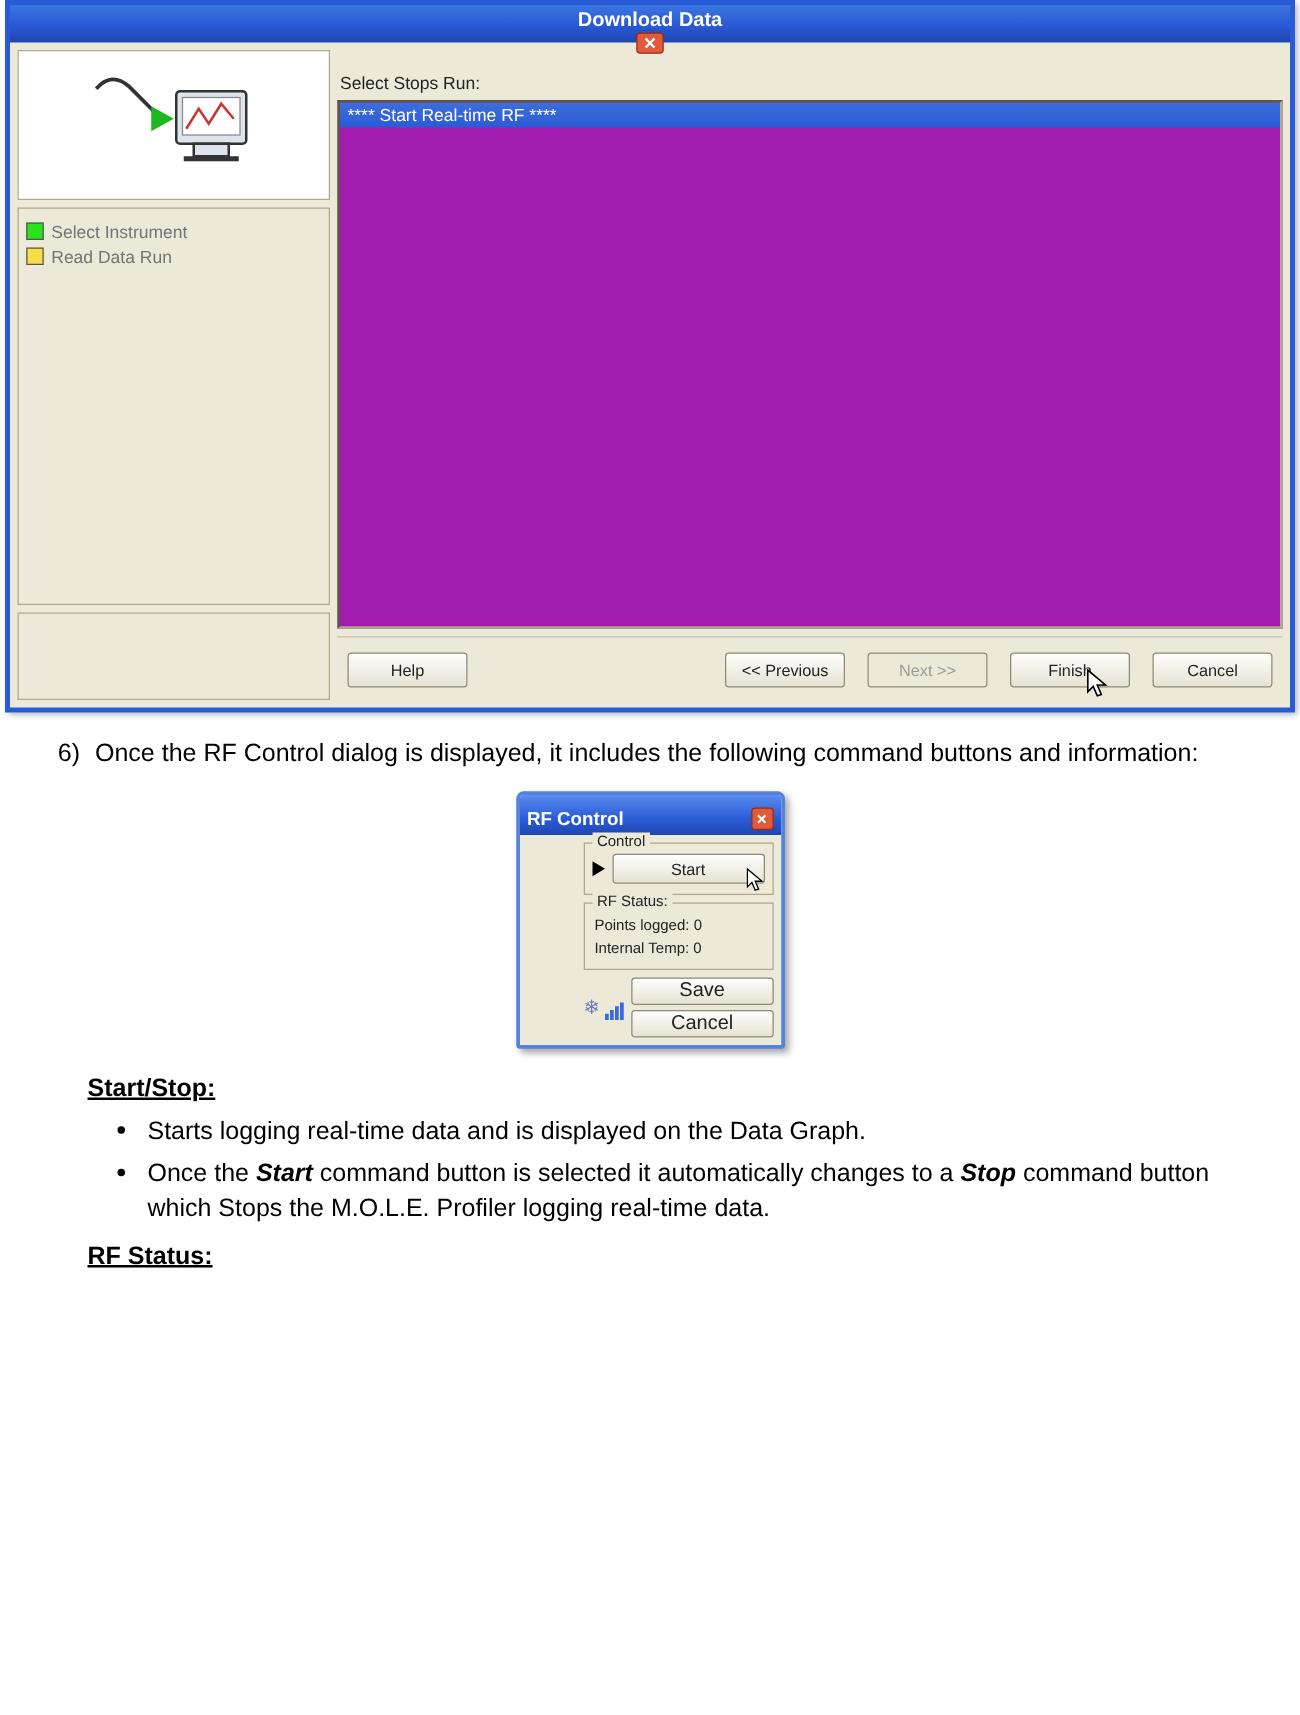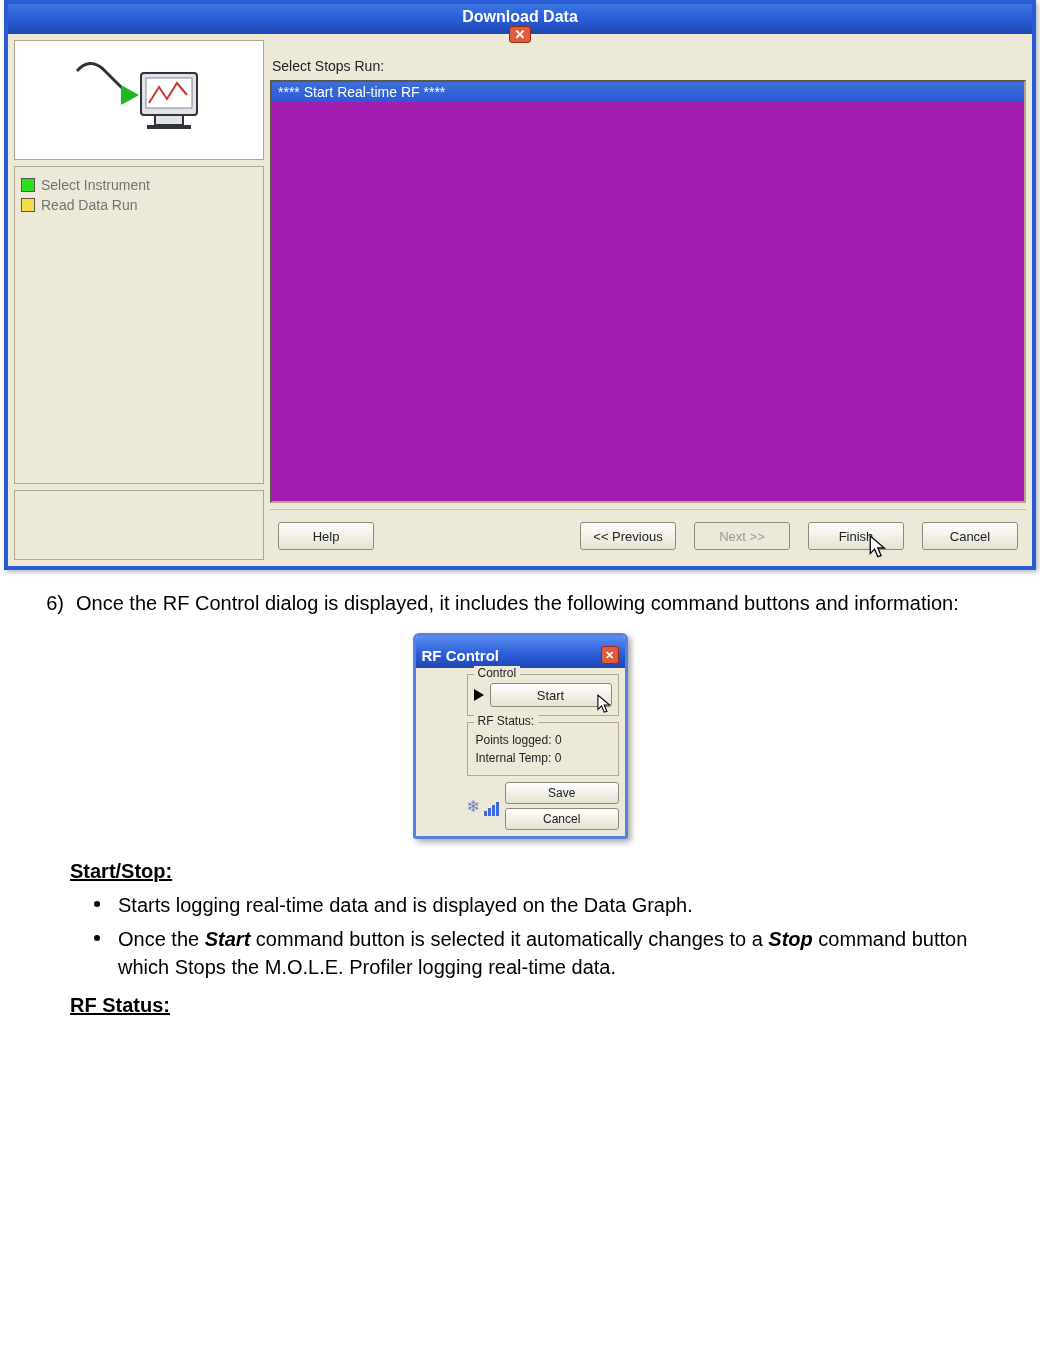--- a/index.html
+++ b/index.html
@@ -242,21 +242,21 @@
   .rf-icons { display:flex; gap:4px; align-items:flex-end; }
   .snow { color:#6a7bc0; font-size:16px; }
   .bars { display:flex; gap:1px; align-items:flex-end; }
   .bar { width:3px; background:#3a6adf; }
   .rf-bottom-btns { flex:1; display:flex; flex-direction:column; gap:4px; }
   .rf-small-btn {
     height:22px;
     background: linear-gradient(to bottom,#fefefe,#e6e2d2);
     border:1px solid #8e8a78;
     border-radius:3px;
-    font-size:12px;
+    font-size:16px;
     display:flex;align-items:center;justify-content:center;
     cursor:pointer;
   }
   .cursor2 {
     position:absolute;
     right:-4px; top:10px;
     width:18px;height:22px;
     pointer-events:none;
   }
   

